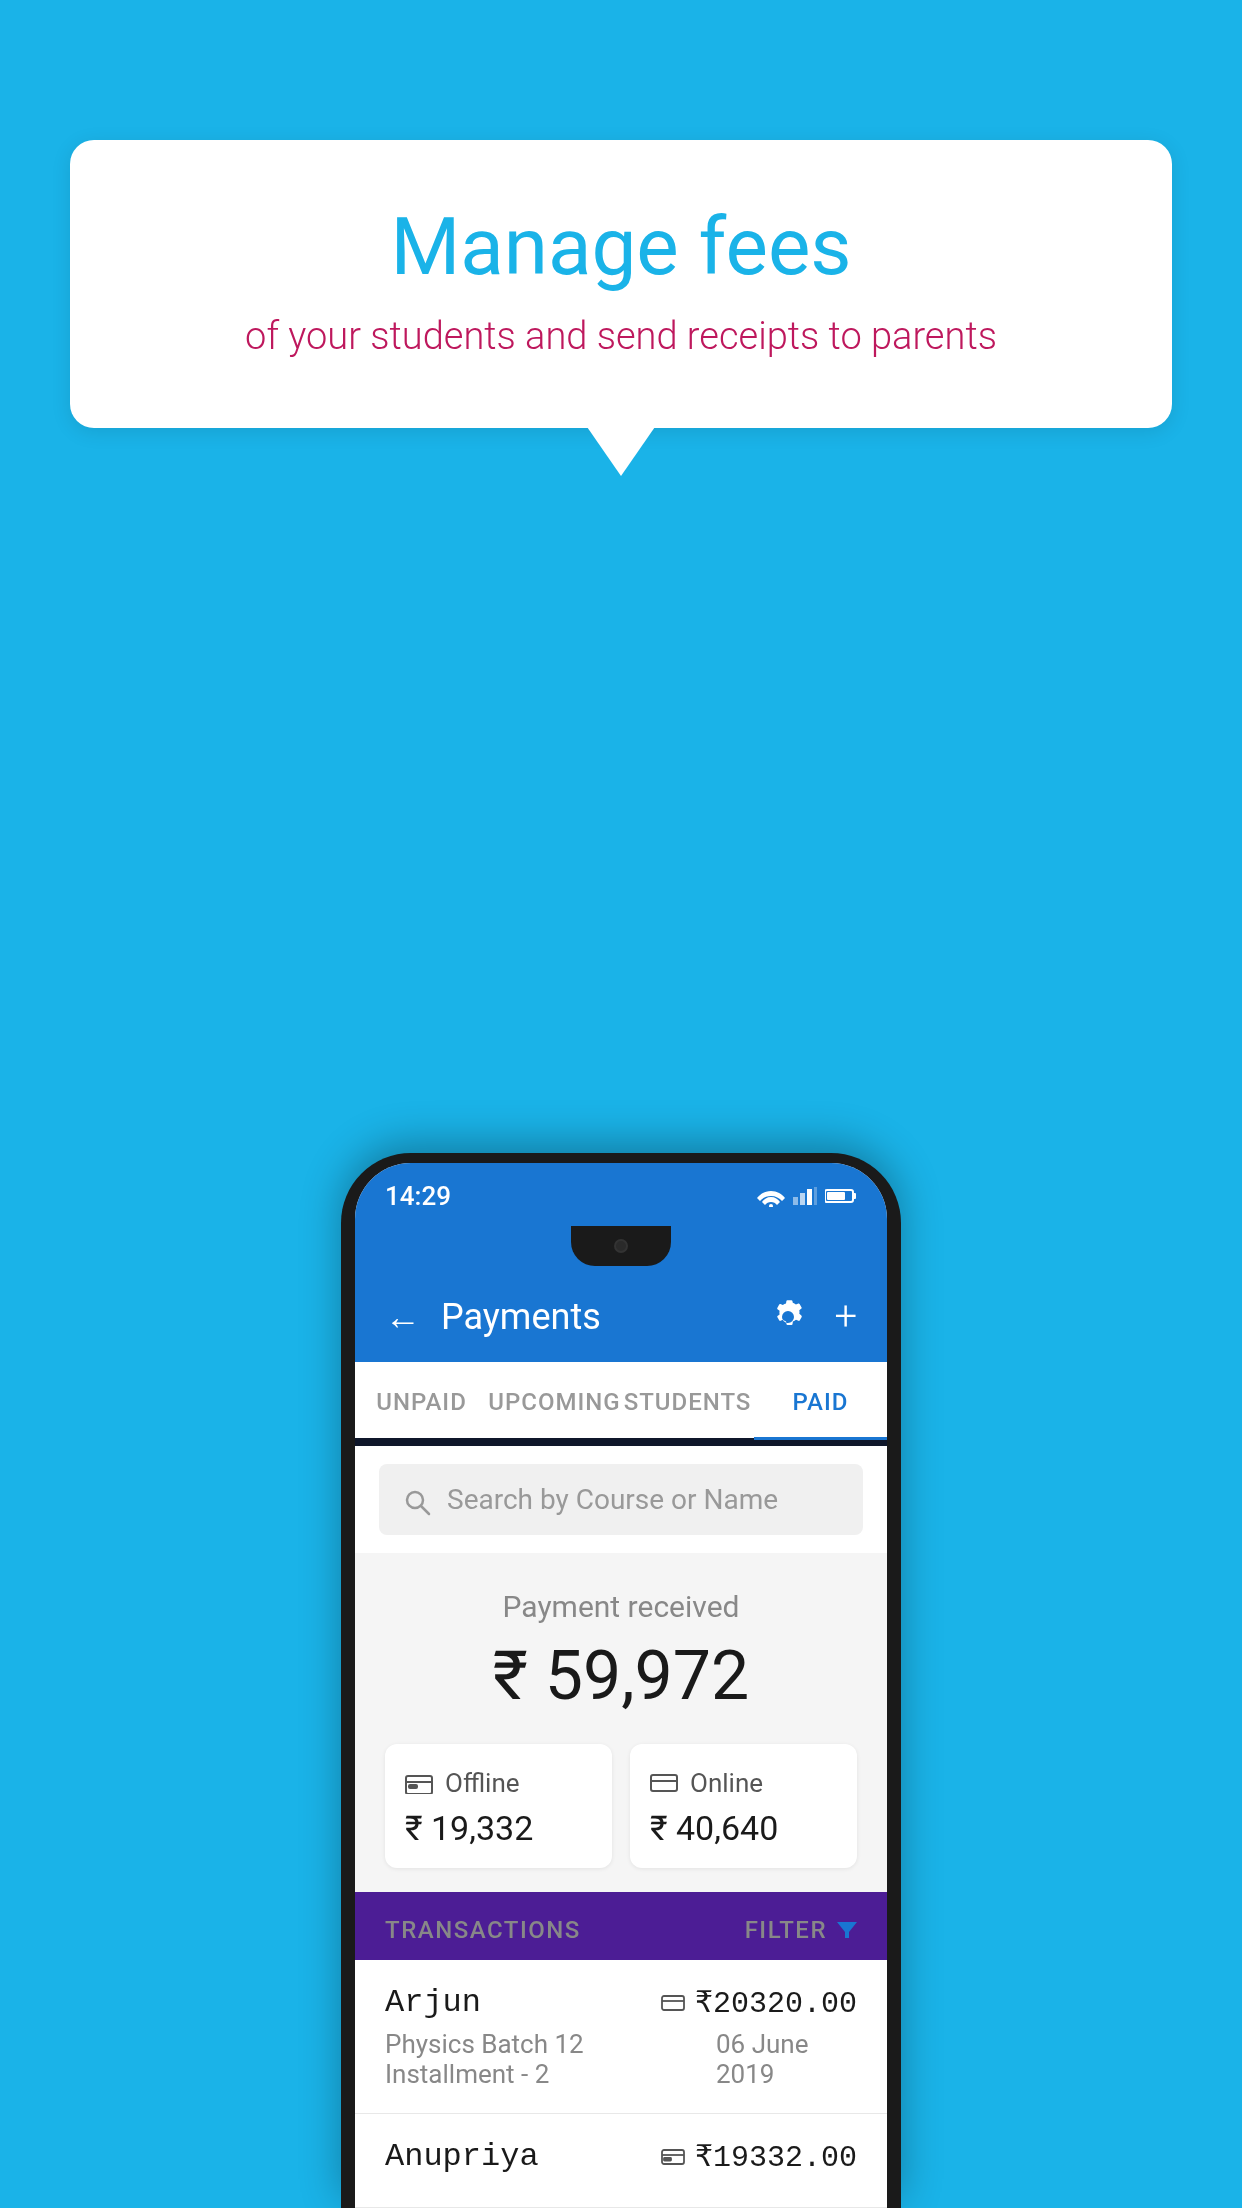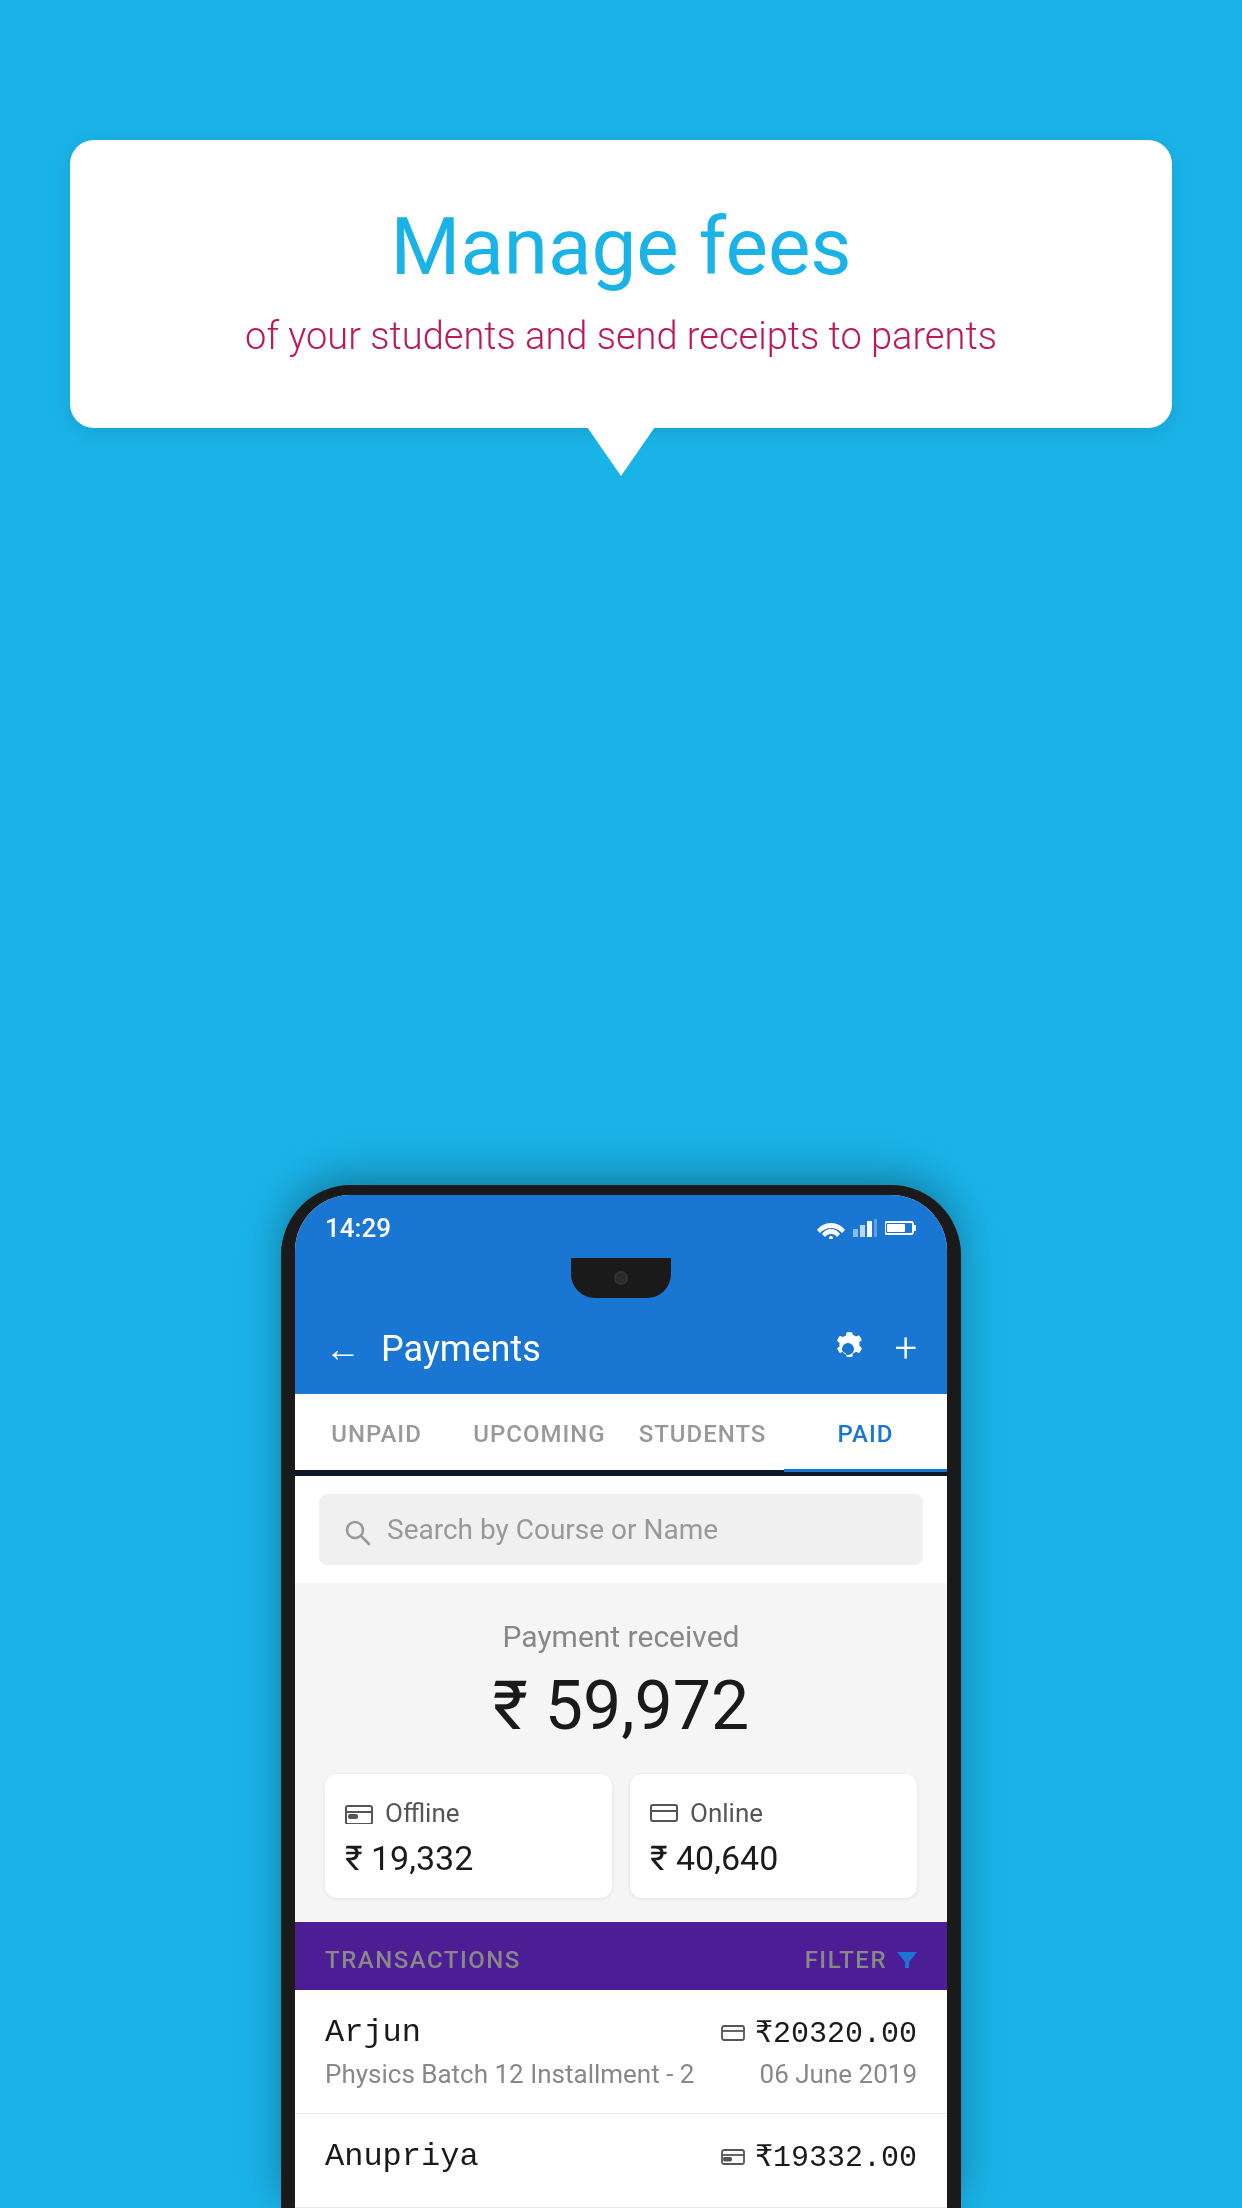--- a/index.html
+++ b/index.html
@@ -56,21 +56,21 @@
       font-weight: 300;
       text-align: center;
     }
 
     
     .phone-frame {
       position: absolute;
       bottom: 0;
       left: 50%;
       transform: translateX(-50%);
-      width: 680px;
+      width: 560px;
       background: #1a1a1a;
       border-radius: 70px 70px 0 0;
       padding: 10px 14px 0;
       box-shadow: 0 -10px 40px rgba(0,0,0,0.3);
     }
 
     .phone-inner {
       background: #f5f5f5;
       border-radius: 56px 56px 0 0;
       overflow: hidden;
@@ -157,21 +157,21 @@
     .icon-btn {
       color: white;
       font-size: 34px;
       cursor: pointer;
     }
 
     
     .tabs {
       background: white;
       display: flex;
-      border-bottom: 6px solid #0f172a;
+      border-bottom: 8px solid #0f172a;
     }
 
     .tab {
       flex: 1;
       text-align: center;
       padding: 26px 0 22px;
       font-size: 24px;
       font-weight: 500;
       color: #999;
       letter-spacing: 1px;

